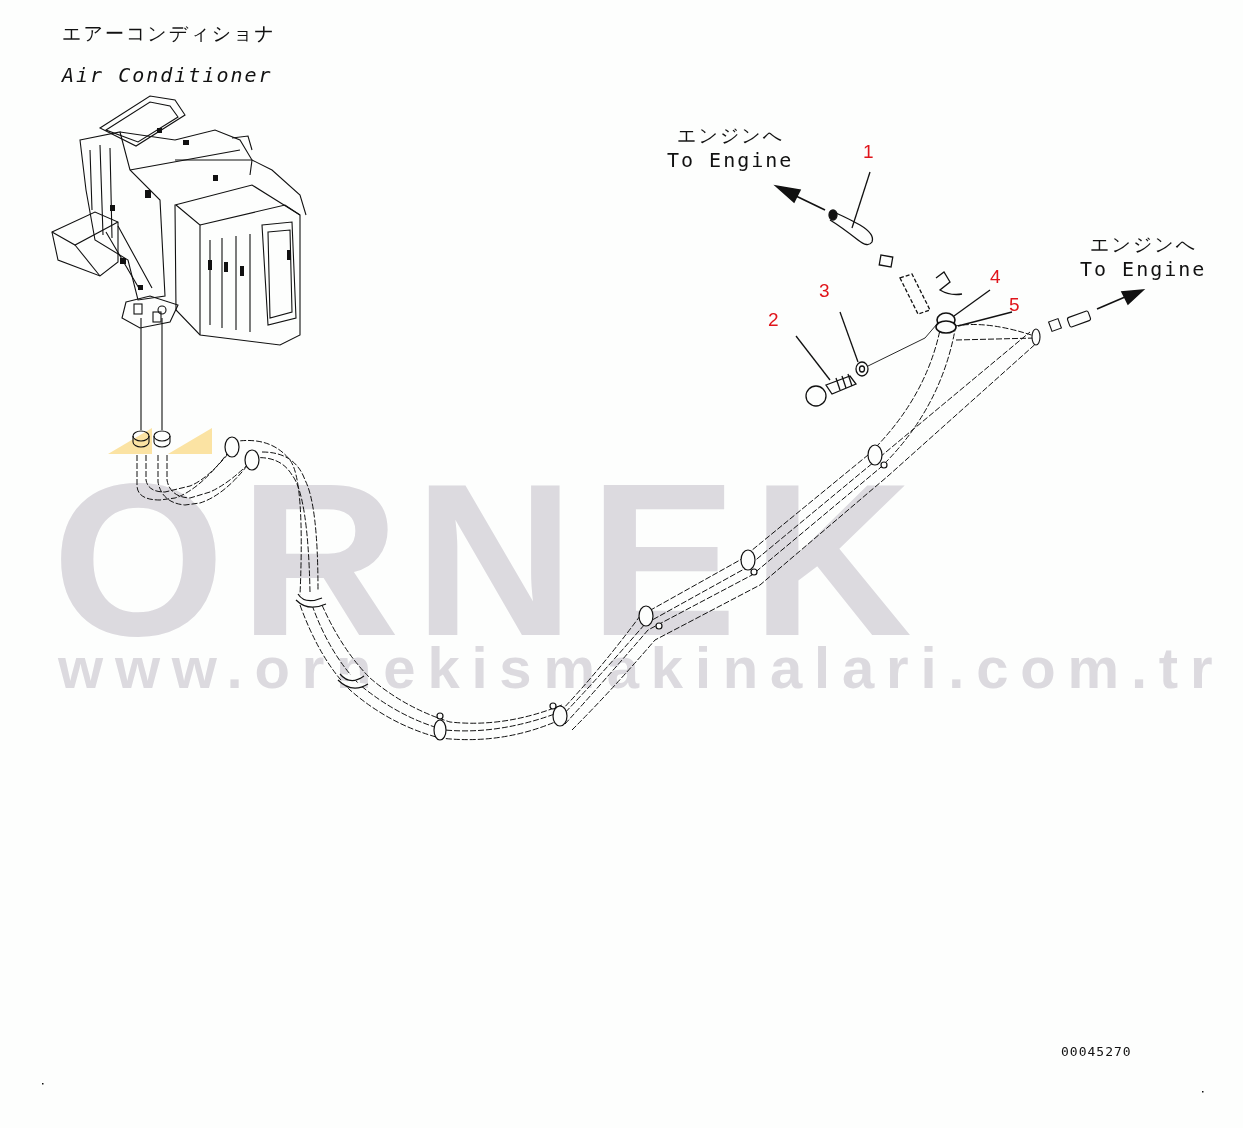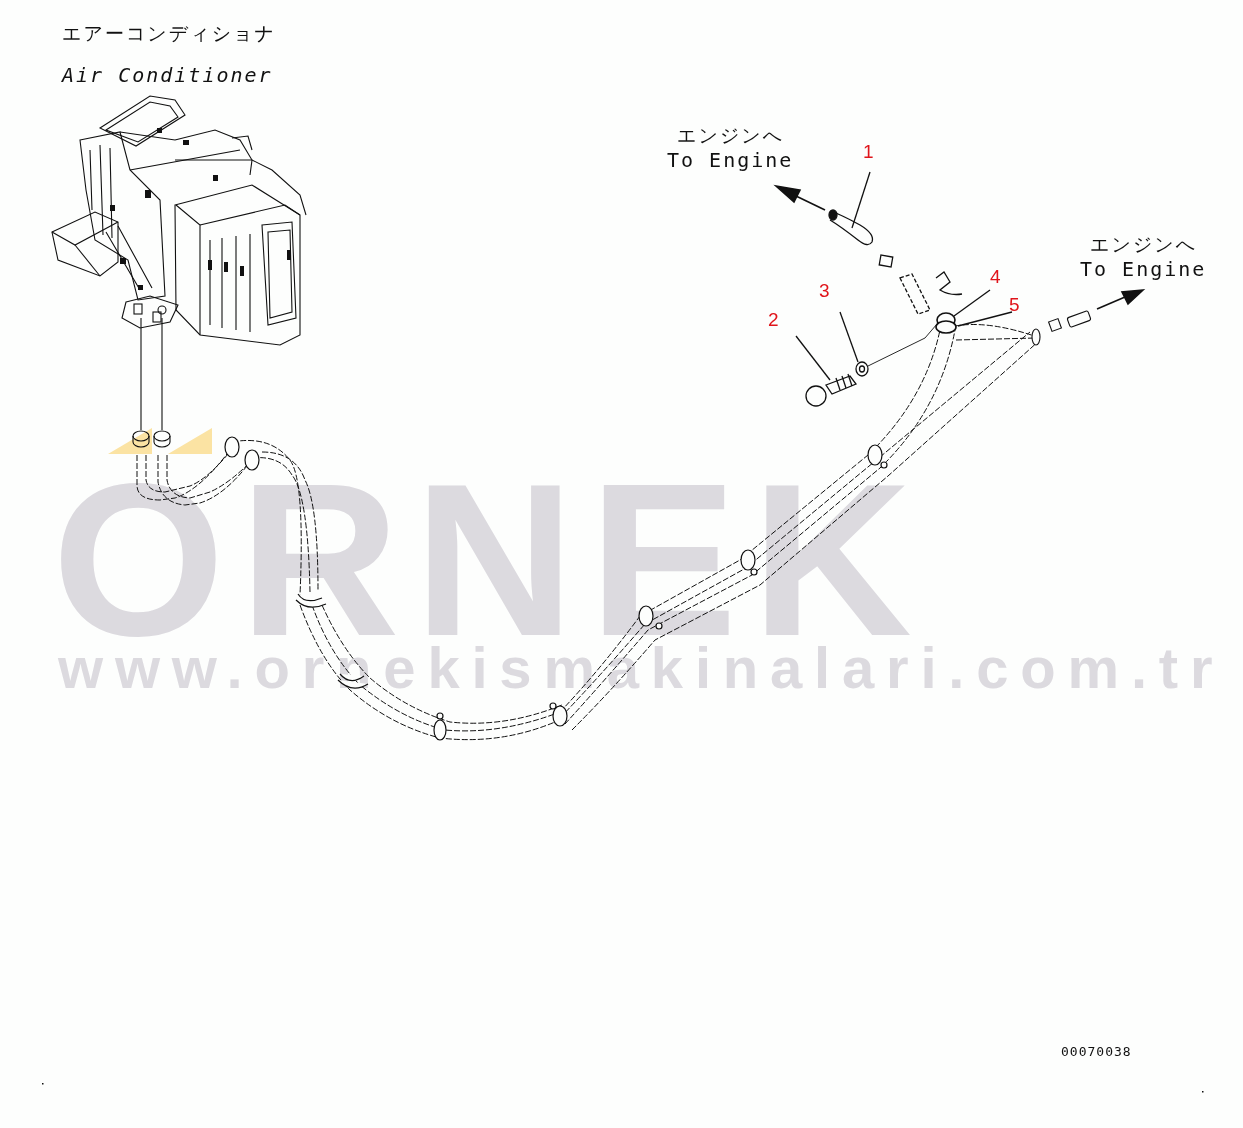--- a/index.html
+++ b/index.html
@@ -187,13 +187,13 @@
 
 <div class="lbl lbl-jp" style="left:1090px; top:233px;">エンジンへ</div>
 <div class="lbl lbl-en" style="left:1080px; top:257px;">To Engine</div>
 
 <div class="callout" style="left:863px; top:142px;">1</div>
 <div class="callout" style="left:768px; top:310px;">2</div>
 <div class="callout" style="left:819px; top:281px;">3</div>
 <div class="callout" style="left:990px; top:267px;">4</div>
 <div class="callout" style="left:1009px; top:295px;">5</div>
 
-<div class="docnum">00070038</div>
+<div class="docnum">00045270</div>
 
 </body></html>

